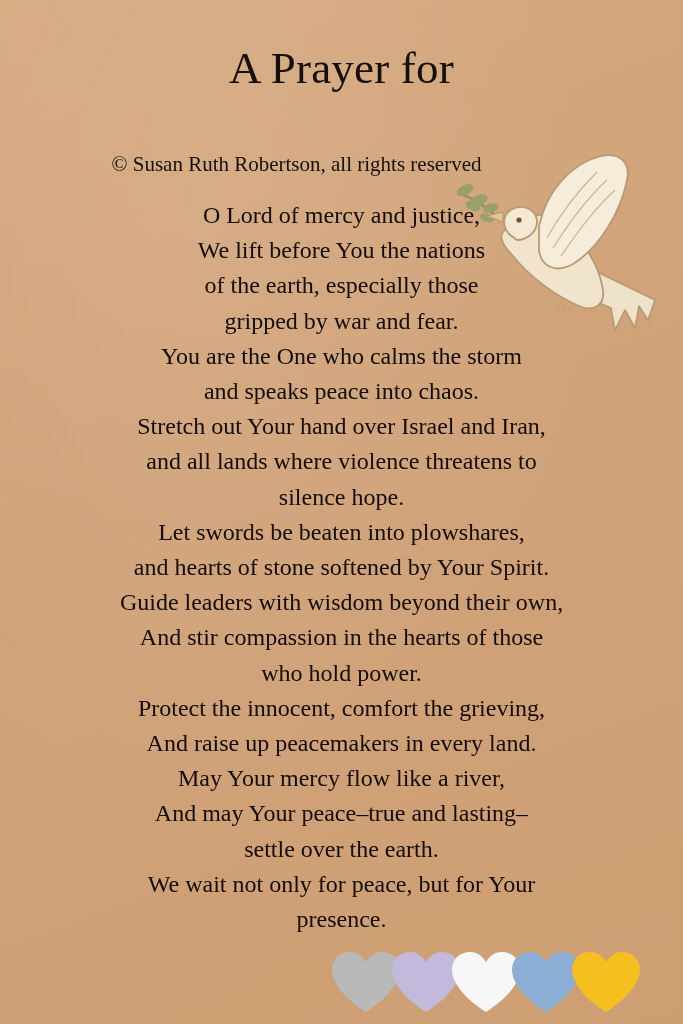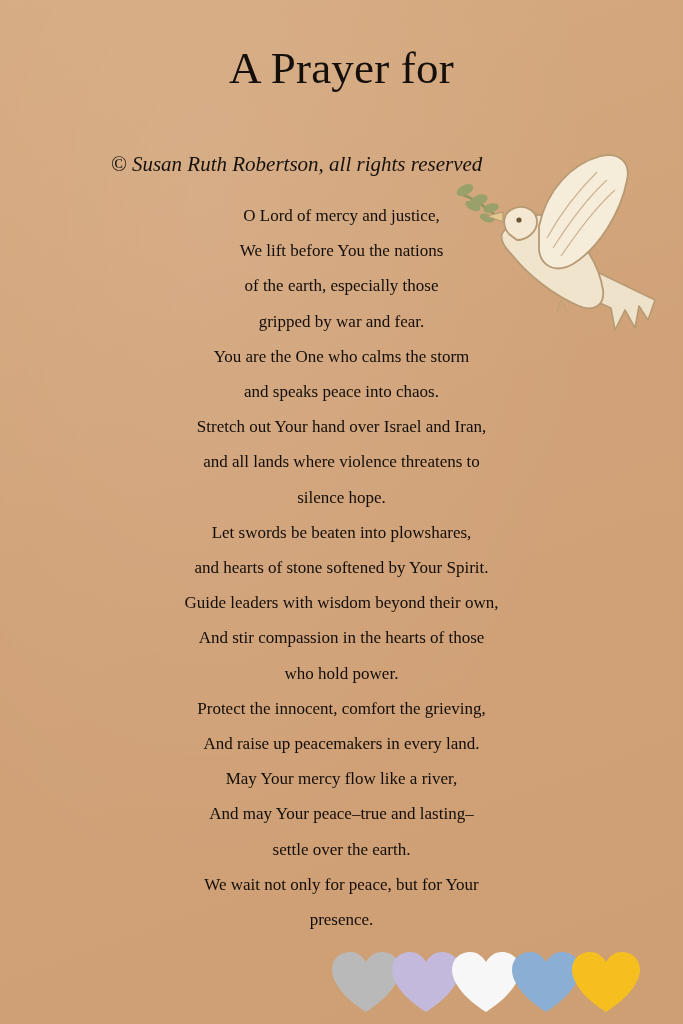--- a/index.html
+++ b/index.html
@@ -46,31 +46,30 @@
   }
   #title .line2 {
     display: block;
   }
   #credit {
     position: absolute;
     top: 152px;
     left: 0;
     width: 593px;
     text-align: center;
-    font-style: italic;
     font-size: 21px;
     color: #17110b;
   }
   #poem {
     position: absolute;
     top: 198px;
     left: 0;
     width: 683px;
     text-align: center;
-    font-size: 17px;
+    font-size: 24px;
     line-height: 35.2px;
     color: #120d08;
     white-space: pre-line;
   }
   #poem .pl {
     display: block;
   }
   #dove {
     position: absolute;
     left: 443px;

